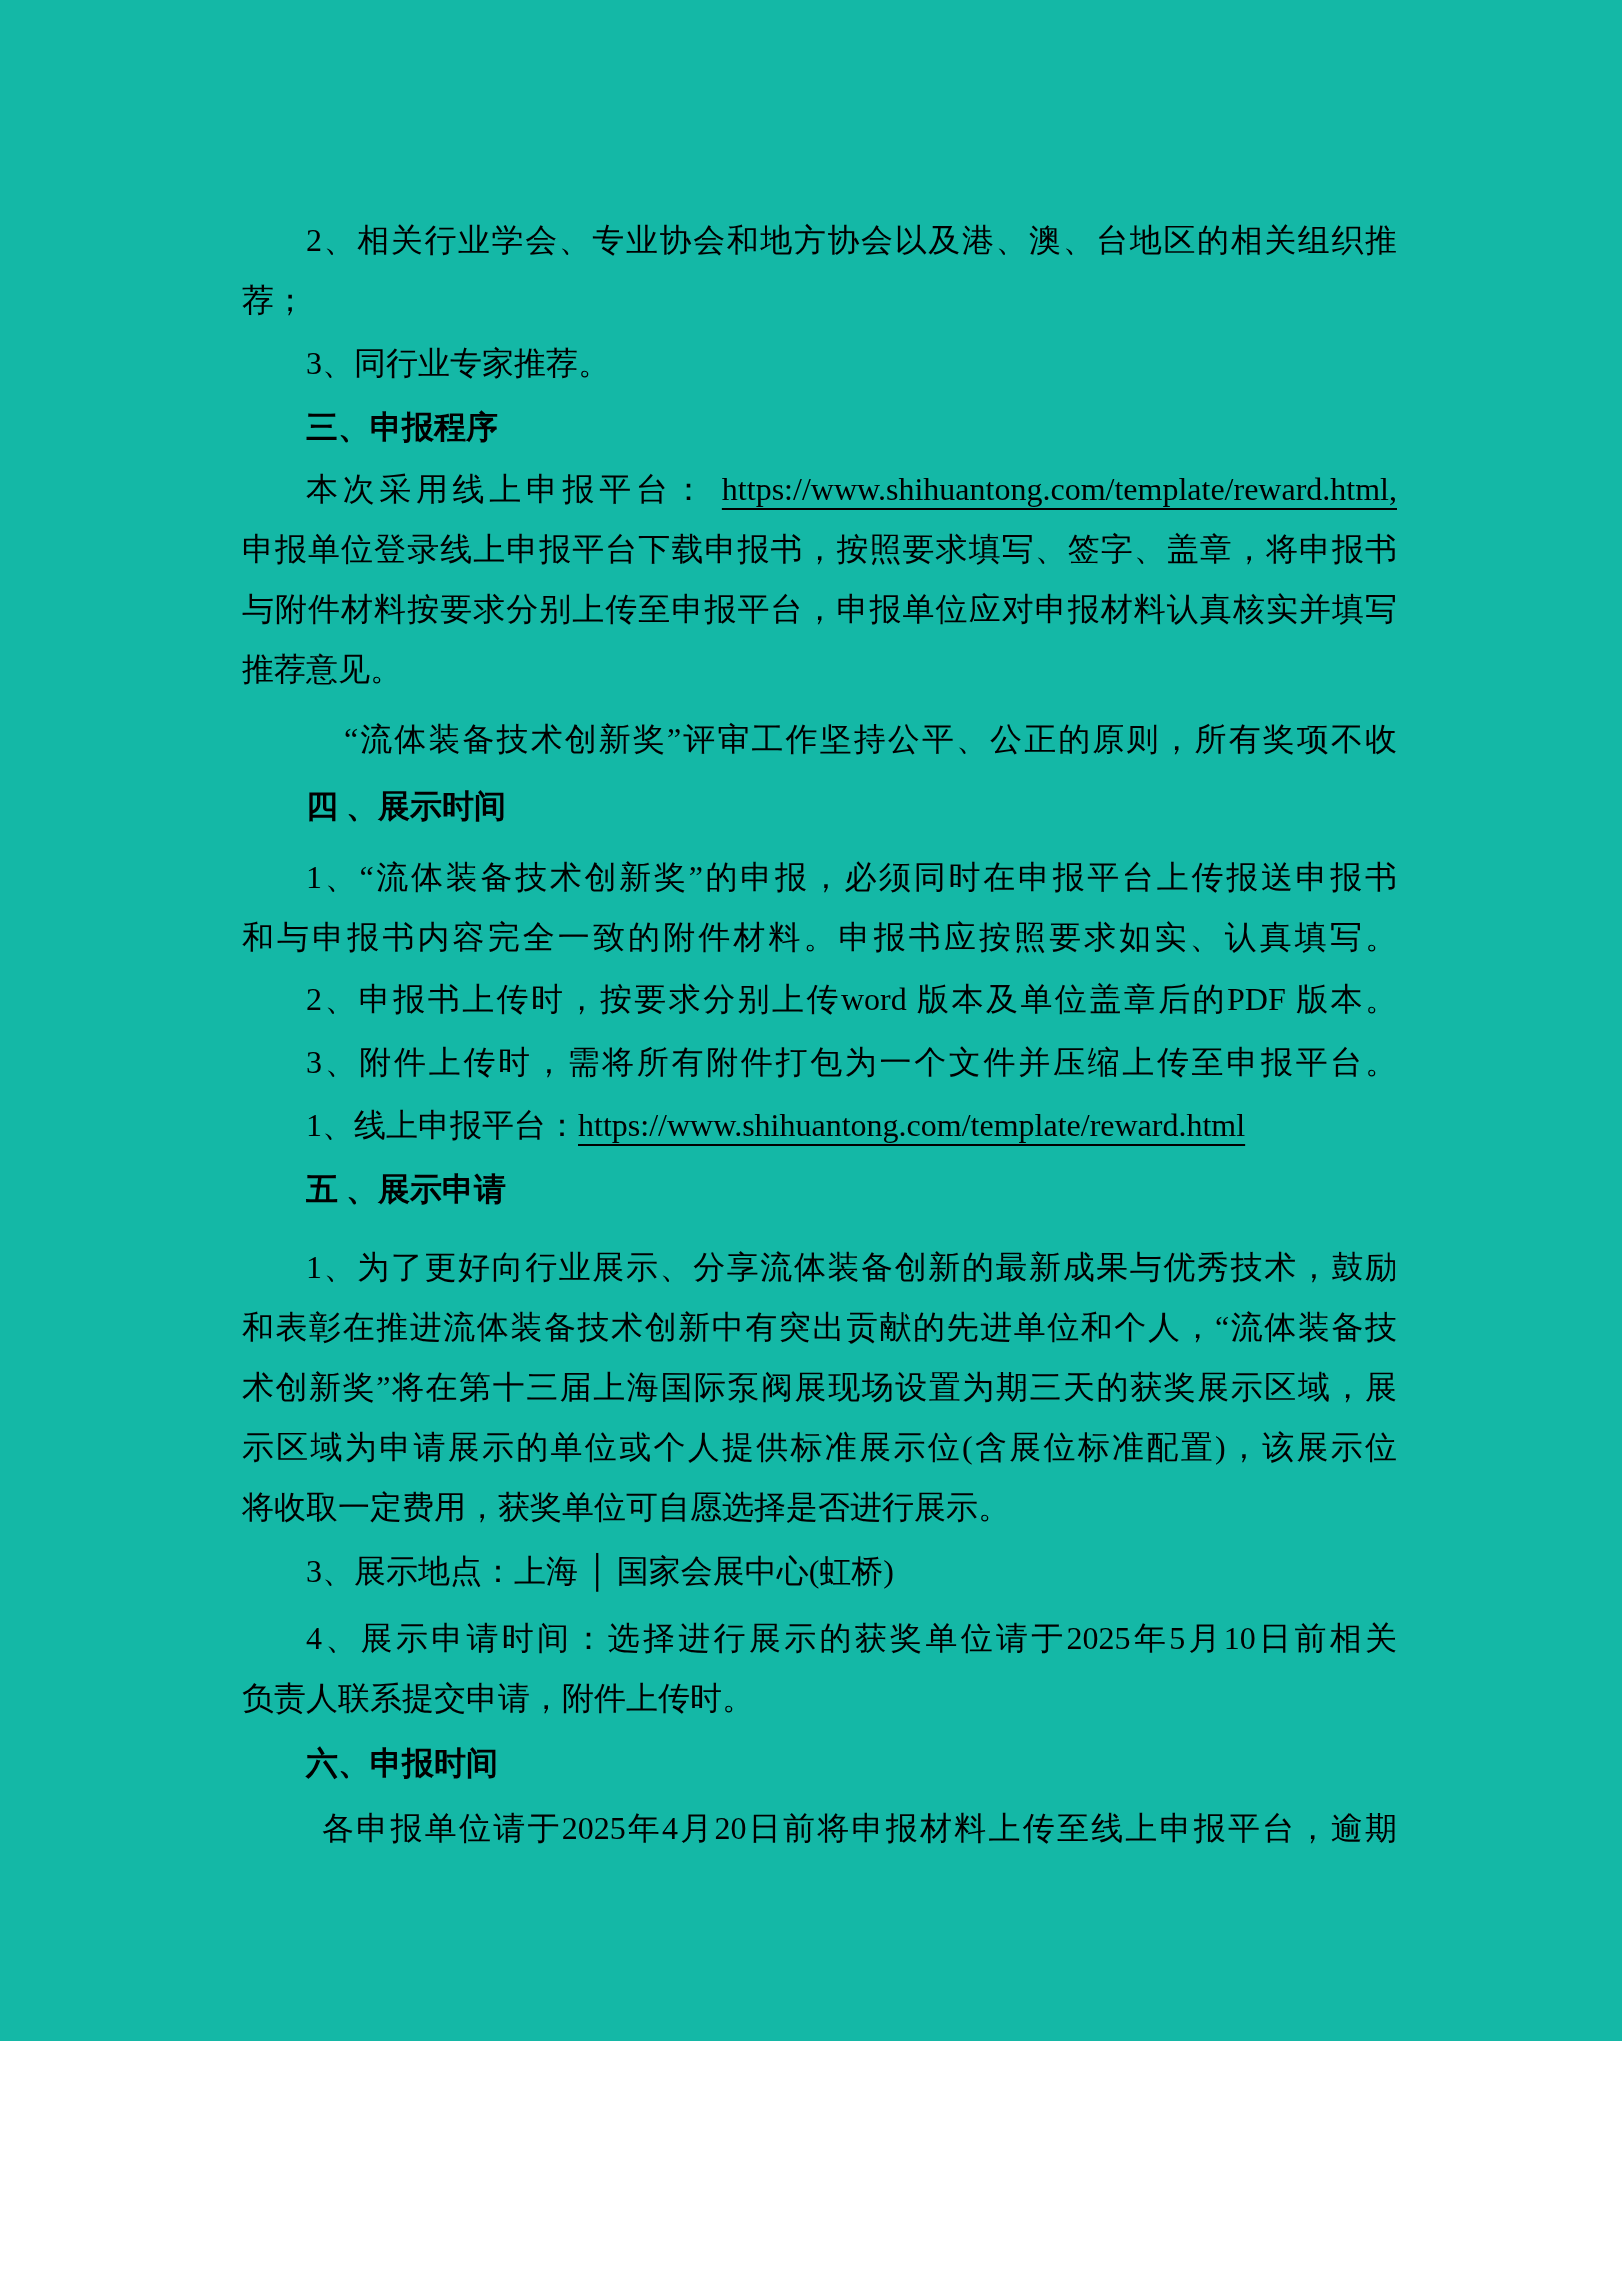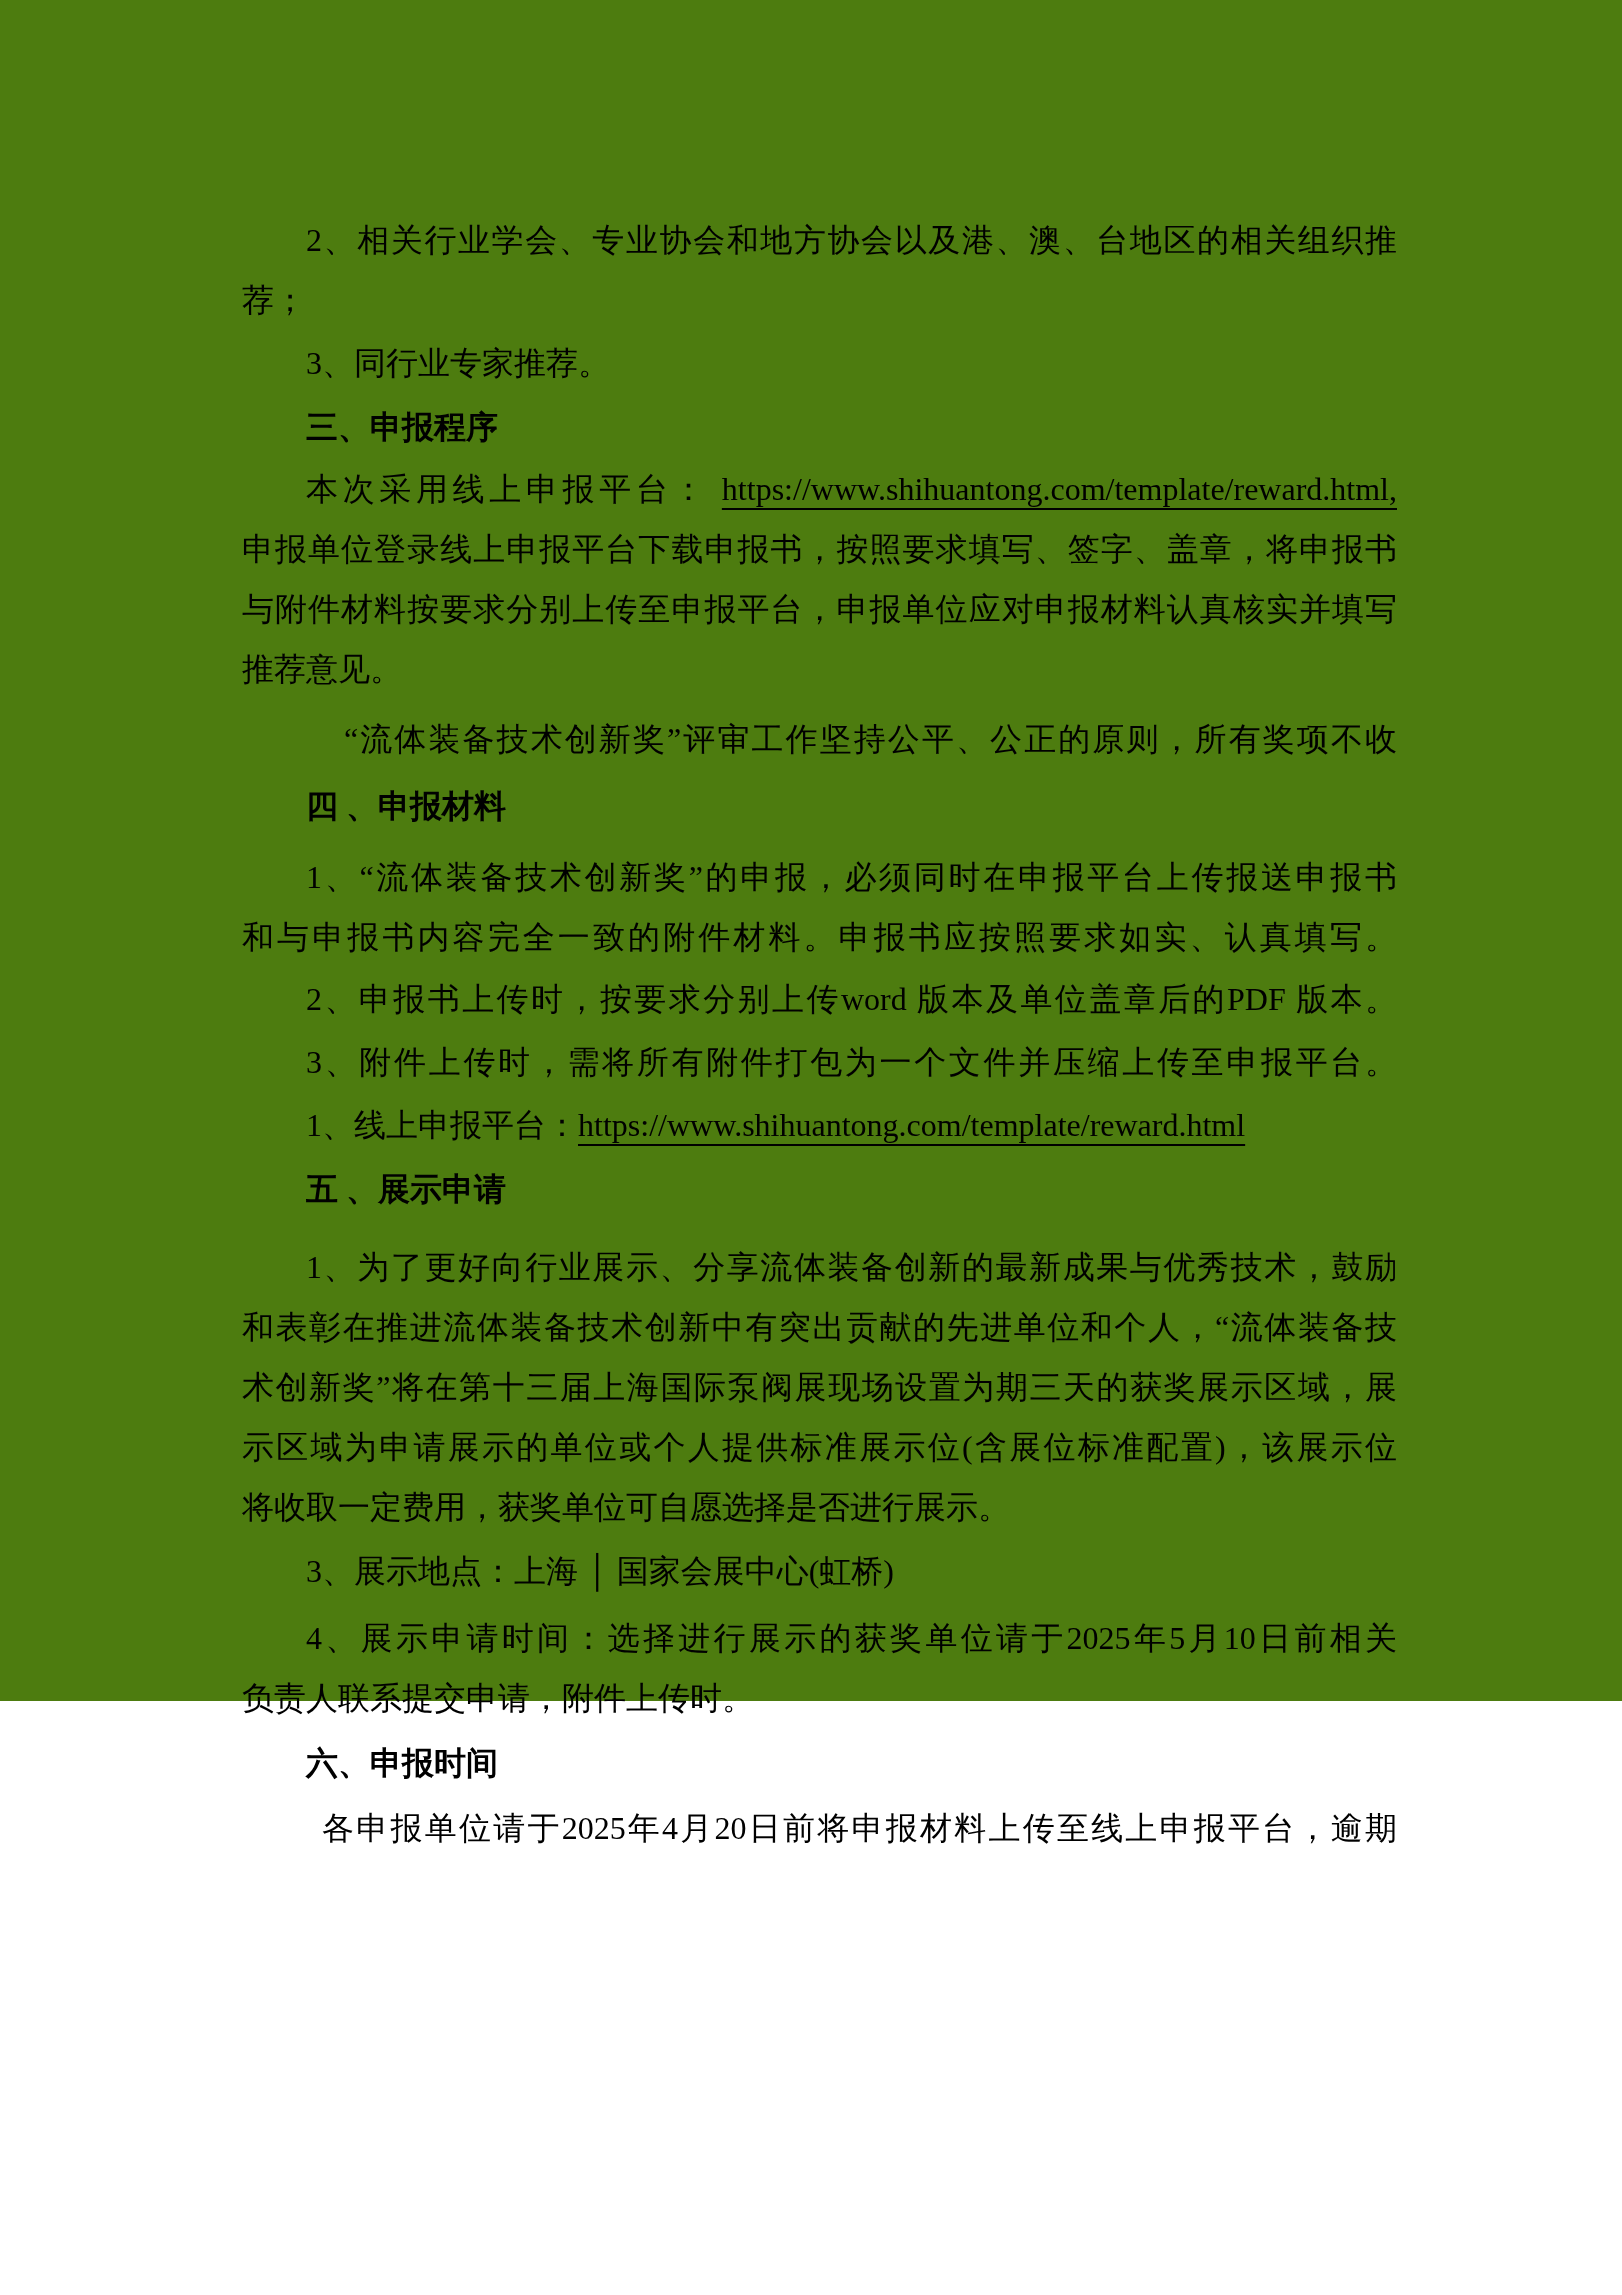--- a/index.html
+++ b/index.html
@@ -12,22 +12,22 @@
     height: 2295px;
     position: relative;
     overflow: hidden;
     font-family: "Liberation Serif", "DejaVu Serif", serif;
     color: #000000;
   }
   .page {
     position: absolute;
     left: 0; top: 0;
     width: 1623px;
-    height: 1701px;
-    background: #4d7c0f;
+    height: 2041px;
+    background: #14b8a6;
   }
   .doc-body {
     position: absolute;
     left: 242px;
     top: 210px;
     width: 1155px;
   }
   .para { margin: 0; }
   .line {
     font-size: 32px;
@@ -68,21 +68,21 @@
       <div class="para body" style="margin-top: 2.7px;">
         <div class="line fill" style="padding-left: 64px;"><span>本次采用线上申报平台： </span><span class="url">https://www.shihuantong.com/template/reward.html,</span></div>
         <div class="line fill"><span>申报单位登录线上申报平台下载申报书，按照要求填写、签字、盖章，将申报书</span></div>
         <div class="line fill"><span>与附件材料按要求分别上传至申报平台，申报单位应对申报材料认真核实并填写</span></div>
         <div class="line"><span>推荐意见。</span></div>
       </div>
       <div class="para body" style="margin-top: 9.5px;">
         <div class="line fill" style="padding-left: 102px;"><span>“流体装备技术创新奖”评审工作坚持公平、公正的原则，所有奖项不收</span></div>
       </div>
       <div class="para heading" style="margin-top: 6.8px;">
-        <div class="line" style="padding-left: 64px;"><span>四 、申报材料</span></div>
+        <div class="line" style="padding-left: 64px;"><span>四 、展示时间</span></div>
       </div>
       <div class="para body" style="margin-top: 11px;">
         <div class="line fill" style="padding-left: 64px;"><span>1、“流体装备技术创新奖”的申报，必须同时在申报平台上传报送申报书</span></div>
         <div class="line fill"><span>和与申报书内容完全一致的附件材料。申报书应按照要求如实、认真填写。</span></div>
       </div>
       <div class="para body" style="margin-top: 2.7px;">
         <div class="line fill" style="padding-left: 64px;"><span>2、申报书上传时，按要求分别上传word 版本及单位盖章后的PDF 版本。</span></div>
       </div>
       <div class="para body" style="margin-top: 2.7px;">
         <div class="line fill" style="padding-left: 64px;"><span>3、附件上传时，需将所有附件打包为一个文件并压缩上传至申报平台。</span></div>

